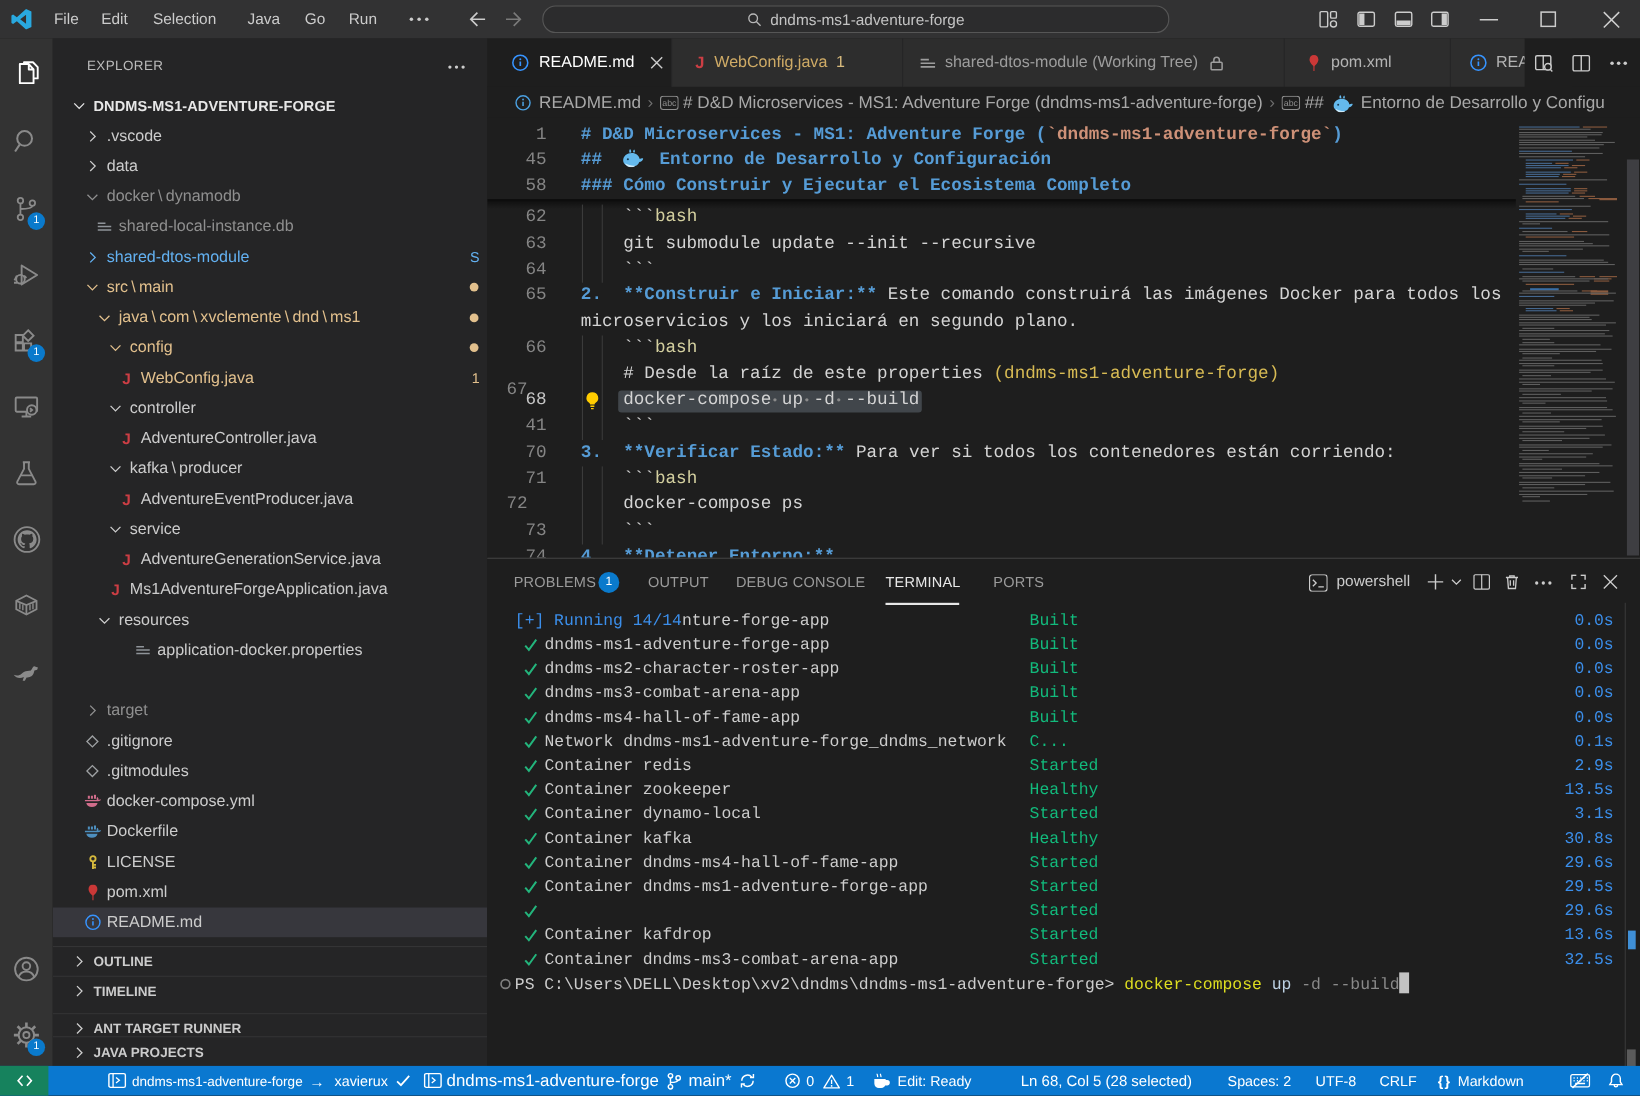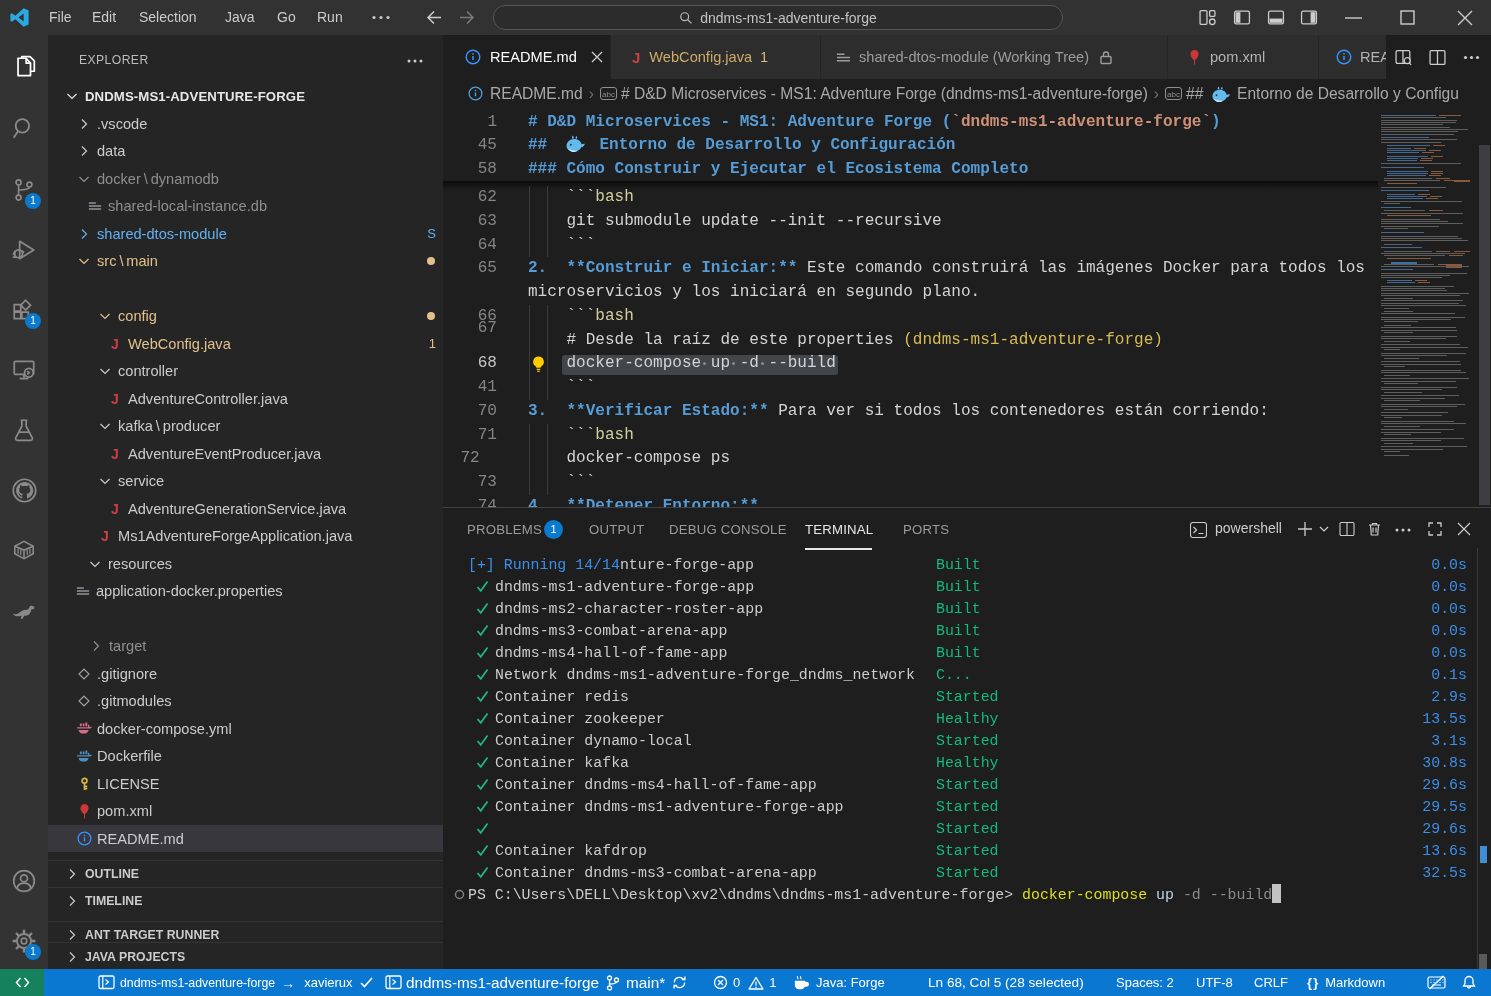--- a/index.html
+++ b/index.html
@@ -229,46 +229,49 @@
           <g stroke="#8f9499" stroke-width="1.6">
             <path d="M1 4.5h8M1 8h14M1 11.5h14"></path>
           </g>
         </svg></span><span style="">shared-local-instance.db</span></div>
 <div class="trow" style="top:184.75px;padding-left:28px;color:#63b1f1"><svg class="ch" style="flex:0 0 16px;transform:rotate(-90deg)" width="16" height="16" viewBox="0 0 16 16">
         <path d="M3.5 6l4.5 4.5L12.5 6" fill="none" stroke="#63b1f1" stroke-width="1.2"></path>
       </svg><span style="">shared-dtos-module</span><span class="rbadge" style="color:#63b1f1">S</span></div>
 <div class="trow" style="top:212.25px;padding-left:28px;color:#e2c08d"><svg class="ch" style="flex:0 0 16px" width="16" height="16" viewBox="0 0 16 16">
         <path d="M3.5 6l4.5 4.5L12.5 6" fill="none" stroke="#e2c08d" stroke-width="1.2"></path>
       </svg><span style="">src \ main</span><span class="dot" style="top:9.75px"></span></div>
+<div class="trow" style="top:239.75px;padding-left:39px;color:#e2c08d"><svg class="ch" style="flex:0 0 16px" width="16" height="16" viewBox="0 0 16 16">
+        <path d="M3.5 6l4.5 4.5L12.5 6" fill="none" stroke="#e2c08d" stroke-width="1.2"></path>
+      </svg><span style="">java \ com \ xvclemente \ dnd \ ms1</span><span class="dot" style="top:9.75px"></span></div>
 <div class="trow" style="top:267.25px;padding-left:49px;color:#e2c08d"><svg class="ch" style="flex:0 0 16px" width="16" height="16" viewBox="0 0 16 16">
         <path d="M3.5 6l4.5 4.5L12.5 6" fill="none" stroke="#e2c08d" stroke-width="1.2"></path>
       </svg><span style="">config</span><span class="dot" style="top:9.75px"></span></div>
 <div class="trow" style="top:294.75px;padding-left:59px;color:#e2c08d"><span class="jico">J</span><span style="">WebConfig.java</span><span class="rbadge" style="color:#e2c08d">1</span></div>
 <div class="trow" style="top:322.25px;padding-left:49px;color:#cccccc"><svg class="ch" style="flex:0 0 16px" width="16" height="16" viewBox="0 0 16 16">
         <path d="M3.5 6l4.5 4.5L12.5 6" fill="none" stroke="#cccccc" stroke-width="1.2"></path>
       </svg><span style="">controller</span></div>
 <div class="trow" style="top:349.75px;padding-left:59px;color:#cccccc"><span class="jico">J</span><span style="">AdventureController.java</span></div>
 <div class="trow" style="top:377.25px;padding-left:49px;color:#cccccc"><svg class="ch" style="flex:0 0 16px" width="16" height="16" viewBox="0 0 16 16">
         <path d="M3.5 6l4.5 4.5L12.5 6" fill="none" stroke="#cccccc" stroke-width="1.2"></path>
       </svg><span style="">kafka \ producer</span></div>
 <div class="trow" style="top:404.75px;padding-left:59px;color:#cccccc"><span class="jico">J</span><span style="">AdventureEventProducer.java</span></div>
 <div class="trow" style="top:432.25px;padding-left:49px;color:#cccccc"><svg class="ch" style="flex:0 0 16px" width="16" height="16" viewBox="0 0 16 16">
         <path d="M3.5 6l4.5 4.5L12.5 6" fill="none" stroke="#cccccc" stroke-width="1.2"></path>
       </svg><span style="">service</span></div>
 <div class="trow" style="top:459.75px;padding-left:59px;color:#cccccc"><span class="jico">J</span><span style="">AdventureGenerationService.java</span></div>
 <div class="trow" style="top:487.25px;padding-left:49px;color:#cccccc"><span class="jico">J</span><span style="">Ms1AdventureForgeApplication.java</span></div>
 <div class="trow" style="top:514.75px;padding-left:39px;color:#cccccc"><svg class="ch" style="flex:0 0 16px" width="16" height="16" viewBox="0 0 16 16">
         <path d="M3.5 6l4.5 4.5L12.5 6" fill="none" stroke="#cccccc" stroke-width="1.2"></path>
       </svg><span style="">resources</span></div>
-<div class="trow" style="top:542.25px;padding-left:27px;color:#cccccc"><span class="fico"><svg width="14" height="14" viewBox="0 0 16 16">
+<div class="trow" style="top:542.25px;padding-left:74px;color:#cccccc"><span class="fico"><svg width="14" height="14" viewBox="0 0 16 16">
           <g stroke="#8f9499" stroke-width="1.6">
             <path d="M1 4.5h8M1 8h14M1 11.5h14"></path>
           </g>
         </svg></span><span style="">application-docker.properties</span></div>
-<div class="trow" style="top:597.25px;padding-left:40px;color:#8f8f8f"><svg class="ch" style="flex:0 0 16px;transform:rotate(-90deg)" width="16" height="16" viewBox="0 0 16 16">
+<div class="trow" style="top:597.25px;padding-left:28px;color:#8f8f8f"><svg class="ch" style="flex:0 0 16px;transform:rotate(-90deg)" width="16" height="16" viewBox="0 0 16 16">
         <path d="M3.5 6l4.5 4.5L12.5 6" fill="none" stroke="#8f8f8f" stroke-width="1.2"></path>
       </svg><span style="">target</span></div>
 <div class="trow" style="top:624.75px;padding-left:28px;color:#cccccc"><span class="fico"><svg width="14" height="14" viewBox="0 0 16 16">
           <rect x="4" y="4" width="8" height="8" fill="none" stroke="#9da0a2" stroke-width="1.4" transform="rotate(45 8 8)"></rect>
         </svg></span><span style="">.gitignore</span></div>
 <div class="trow" style="top:652.25px;padding-left:28px;color:#cccccc"><span class="fico"><svg width="14" height="14" viewBox="0 0 16 16">
           <rect x="4" y="4" width="8" height="8" fill="none" stroke="#9da0a2" stroke-width="1.4" transform="rotate(45 8 8)"></rect>
         </svg></span><span style="">.gitmodules</span></div>
 <div class="trow" style="top:679.75px;padding-left:28px;color:#cccccc"><span class="fico"><svg width="15" height="13" viewBox="0 0 16 14">
           <g fill="#d16d8b">
@@ -439,21 +442,21 @@
 <div class="mono a" style="left:85px;top:79.3px;line-height:23.72px"><span class="w">    ```</span><span style="color:#d3cf9f">bash</span></div>
 <div class="mono a" style="left:0;top:103.02px;width:54px;text-align:right;color:#858585;line-height:23.72px">63</div>
 <div class="mono a" style="left:85px;top:103.02px;line-height:23.72px"><span class="w">    git submodule update --init --recursive</span></div>
 <div class="mono a" style="left:0;top:126.74px;width:54px;text-align:right;color:#858585;line-height:23.72px">64</div>
 <div class="mono a" style="left:85px;top:126.74px;line-height:23.72px"><span class="w">    ```</span></div>
 <div class="mono a" style="left:0;top:150.45999999999998px;width:54px;text-align:right;color:#858585;line-height:23.72px">65</div>
 <div class="mono a" style="left:85px;top:150.45999999999998px;line-height:23.72px"><span class="blue">2.</span><span class="w">  </span><span class="blue">**Construir e Iniciar:**</span><span class="w"> Este comando construirá las imágenes Docker para todos los</span></div>
 <div class="mono a" style="left:85px;top:174.18px;line-height:23.72px"><span class="w">microservicios y los iniciará en segundo plano.</span></div>
 <div class="mono a" style="left:0;top:197.89999999999998px;width:54px;text-align:right;color:#858585;line-height:23.72px">66</div>
 <div class="mono a" style="left:85px;top:197.89999999999998px;line-height:23.72px"><span class="w">    ```</span><span style="color:#d3cf9f">bash</span></div>
-<div class="mono a" style="left:0;top:210px;width:54px;text-align:right;color:#858585;line-height:23.72px">67</div>
+<div class="mono a" style="left:0;top:236px;width:54px;text-align:center;color:#858585;line-height:23.72px">67</div>
 <div class="mono a" style="left:85px;top:221.62px;line-height:23.72px"><span class="w">    # Desde la raíz de este properties </span><span class="yel">(dndms-ms1-adventure-forge)</span></div>
 <div class="mono a" style="left:0;top:245.33999999999997px;width:54px;text-align:right;color:#c6c6c6;line-height:23.72px">68</div>
 <div class="mono a" style="left:85px;top:245.33999999999997px;line-height:23.72px"><span class="w">    docker-compose up -d --build</span></div>
 <div class="mono a" style="left:0;top:269.06px;width:54px;text-align:right;color:#858585;line-height:23.72px">41</div>
 <div class="mono a" style="left:85px;top:269.06px;line-height:23.72px"><span class="w">    ```</span></div>
 <div class="mono a" style="left:0;top:292.78px;width:54px;text-align:right;color:#858585;line-height:23.72px">70</div>
 <div class="mono a" style="left:85px;top:292.78px;line-height:23.72px"><span class="blue">3.</span><span class="w">  </span><span class="blue">**Verificar Estado:**</span><span class="w"> Para ver si todos los contenedores están corriendo:</span></div>
 <div class="mono a" style="left:0;top:316.5px;width:54px;text-align:right;color:#858585;line-height:23.72px">71</div>
 <div class="mono a" style="left:85px;top:316.5px;line-height:23.72px"><span class="w">    ```</span><span style="color:#d3cf9f">bash</span></div>
 <div class="mono a" style="left:0;top:340.21999999999997px;width:54px;text-align:center;color:#858585;line-height:23.72px">72</div>
@@ -791,21 +794,21 @@
         <path d="M8 1.5L15 13H1z" fill="none" stroke="#ffffff" stroke-width="1.3" stroke-linejoin="round"></path>
         <path d="M8 5.5v4" stroke="#ffffff" stroke-width="1.2"></path>
         <circle cx="8" cy="11.2" r="0.8" fill="#ffffff"></circle>
       </svg><span style="margin-left:5px">1</span></div>
 <div class="sitem" style="left:793px"><svg width="17" height="15" viewBox="0 0 17 15">
         <g fill="none" stroke="#ffffff" stroke-width="1.3">
           <path d="M2 6h10v4a4 4 0 01-4 4H6a4 4 0 01-4-4z" stroke-width="0"></path>
           <path fill="#ffffff" d="M2.5 6.5h9v3.5a3.5 3.5 0 01-3.5 3.5H6a3.5 3.5 0 01-3.5-3.5zM11.5 7.5h2a1.8 1.8 0 010 3.6h-2v-1.2h2a.6.6 0 000-1.2h-2z"></path>
           <path d="M4.5 1.2c-.5 1.2.8 1.6.3 3M7.5 1.2c-.5 1.2.8 1.6.3 3" stroke-width="1.1"></path>
         </g>
-      </svg><span style="margin-left:6px">Java: Forge</span></div>
+      </svg><span style="margin-left:6px">Edit: Ready</span></div>
 <div class="sitem" style="left:928px;font-size:13.6px">Ln 68, Col 5 (28 selected)</div>
 <div class="sitem" style="left:1116px">Spaces: 2</div>
 <div class="sitem" style="left:1196px">UTF-8</div>
 <div class="sitem" style="left:1254px">CRLF</div>
 <div class="sitem" style="left:1307px"><span style="font-weight:bold">{ }</span><span style="margin-left:7px">Markdown</span></div>
 <div class="sitem" style="left:1427px"><svg width="19" height="15" viewBox="0 0 19 15">
         <g fill="none" stroke="#ffffff" stroke-width="1.2">
           <rect x="1" y="2" width="17" height="11" rx="1.5"></rect>
           <path d="M3.5 5h1M6.5 5h1M9.5 5h1M12.5 5h1M15.5 5h1M3.5 7.5h1M6.5 7.5h1M9.5 7.5h1M12.5 7.5h1M15.5 7.5h1M5 10h9"></path>
           <path d="M16.5 1L2.5 14" stroke-width="1.4"></path>

